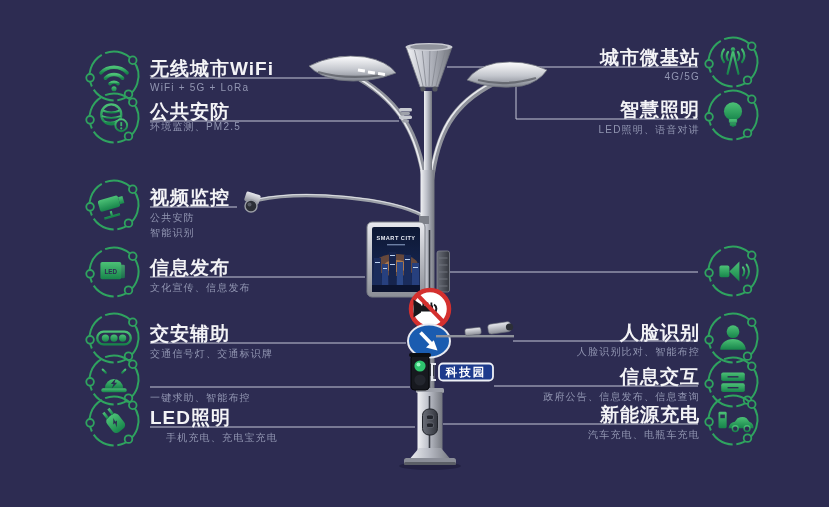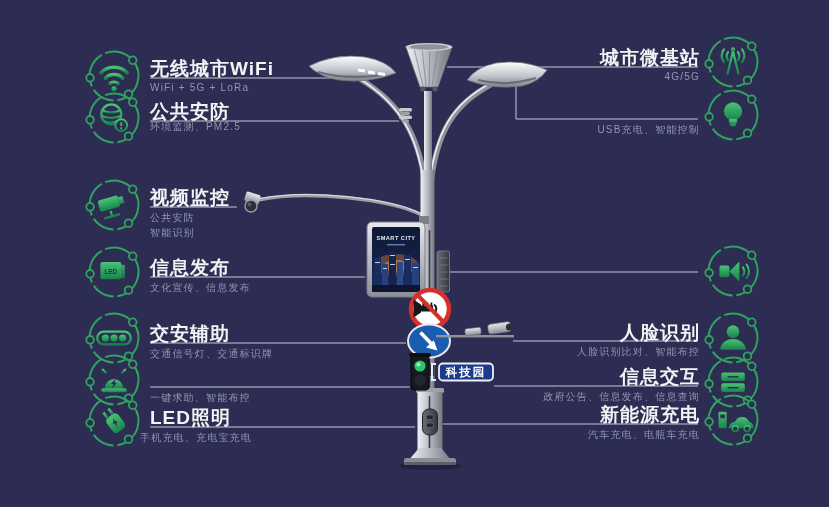--- a/index.html
+++ b/index.html
@@ -315,21 +315,21 @@
   <svg class="ficon" style="left:85px;top:392px" viewBox="0 0 64 64">
     <use href="#ringdef"></use>
     <g transform="rotate(-38 32 32)">
       <rect x="24" y="25" width="16" height="20" rx="5" fill="url(#gg)"></rect>
       <rect x="27" y="17.5" width="3" height="8" fill="url(#gg)"></rect>
       <rect x="34" y="17.5" width="3" height="8" fill="url(#gg)"></rect>
       <polygon points="33.5,29 29,34.5 31.5,34.5 30,39.5 35,33.5 32.5,33.5" fill="#2d2c52"></polygon>
     </g>
   </svg>
   <div class="ftitle" style="left:150px;top:405px">LED照明</div>
-  <div class="fsub" style="left:140px;top:431px">手机充电、充电宝充电</div>
+  <div class="fsub" style="left:166px;top:431px">手机充电、充电宝充电</div>
 </div>
 
 <div class="feat right">
   <svg class="ficon" style="left:704px;top:33px" viewBox="0 0 64 64">
     <use href="#ringdef"></use>
     <g stroke="url(#gg)" stroke-width="2.4" fill="none" stroke-linecap="round">
       <path d="M32,20 L26,45"></path>
           <path d="M32,20 L38,45"></path>
           <path d="M28.3,36 L35.7,36"></path>
       <path d="M22,18 q-5,7 0,14"></path>
@@ -342,21 +342,22 @@
   <div class="ftitle" style="right:129px;top:45px">城市微基站</div>
   <div class="fsub" style="right:129px;top:71px">4G/5G</div>
 </div>
 
 <div class="feat right">
   <svg class="ficon" style="left:704px;top:86px" viewBox="0 0 64 64">
     <use href="#ringdef"></use>
     <circle cx="32" cy="28" r="10" fill="url(#gg)"></circle>
     <path d="M28,37 h8 v3 h-8 Z M29,41 h6 v2.5 h-6 Z M30.5,44.5 h3" fill="url(#gg)" stroke="url(#gg)" stroke-width="1"></path>
   </svg>
-  <div class="fsub" style="right:129px;top:123px">USB充电、智能控制</div>
+  <div class="ftitle" style="right:129px;top:97px">智慧照明</div>
+  <div class="fsub" style="right:129px;top:123px">LED照明、语音对讲</div>
 </div>
 
 <div class="feat right">
   <svg class="ficon" style="left:704px;top:242px" viewBox="0 0 64 64">
     <use href="#ringdef"></use>
     <rect x="17" y="26" width="11" height="13" rx="2" fill="url(#gg)"></rect>
     <polygon points="28,32.5 39,21.5 39,43.5" fill="url(#gg)"></polygon>
     <g stroke="url(#gg)" stroke-width="2.2" fill="none" stroke-linecap="round">
       <path d="M43,28 a8,8 0 0 1 0,9"></path>
       <path d="M47,25 a12,12 0 0 1 0,15"></path>

